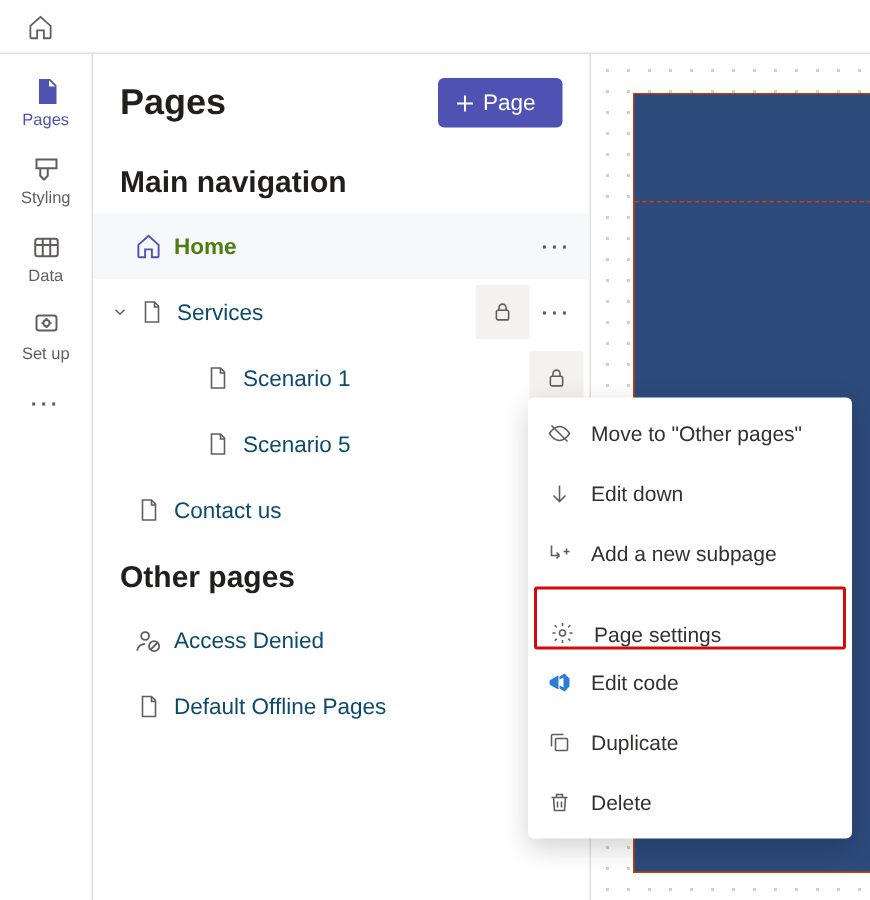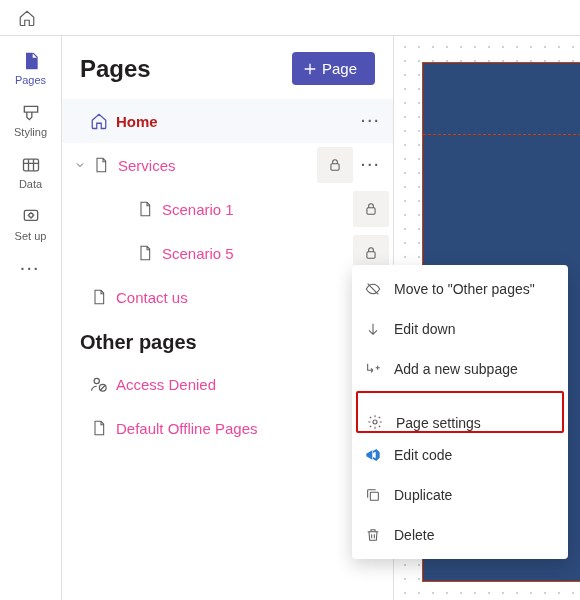--- a/index.html
+++ b/index.html
@@ -83,22 +83,22 @@
     height: 44px;
     padding-left: 8px;
     position: relative;
   }
   .tree-row.home-row { background: #f7f8fc; }
   .tree-indent { display:inline-block; }
   .w18 { width: 18px; }
   .w64 { width: 64px; }
   .chev { width: 20px; display:flex; align-items:center; justify-content:center; }
   .ficon { width: 22px; display:flex; align-items:center; justify-content:center; }
-  .tree-label { margin-left: 6px; font-size: 15px; color: #ec4899; }
-  .tree-label.primary { color: #b91c1c; font-weight: 600; }
+  .tree-label { margin-left: 6px; font-size: 15px; color: #0c4a6e; }
+  .tree-label.primary { color: #4d7c0f; font-weight: 600; }
   .row-actions {
     margin-left: auto;
     display: flex;
     align-items: center;
     height: 100%;
     padding-right: 4px;
   }
   .act-btn {
     width: 36px;
     height: 36px;
@@ -225,20 +225,21 @@
       <button class="btn-primary">
         <span class="plus">
           <svg width="16" height="16" viewBox="0 0 24 24" fill="none" stroke="white" stroke-width="2">
               <path d="M12 4v16M4 12h16"></path>
             </svg>
         </span>
         <span>Page</span>
       </button>
     </div>
 
+    <div class="section-title">Main navigation</div>
     <ul class="tree">
       <li class="tree-row home-row">
         <span class="tree-indent w18"></span>
         <span class="ficon">
           <svg width="18" height="18" viewBox="0 0 24 24" fill="none" stroke="#4f52b2" stroke-width="1.7">
               <path d="M3 11l9-8 9 8v10a1 1 0 0 1-1 1h-5v-7h-6v7H4a1 1 0 0 1-1-1z"></path>
             </svg>
         </span>
         <span class="tree-label primary">Home</span>
         <div class="row-actions">

